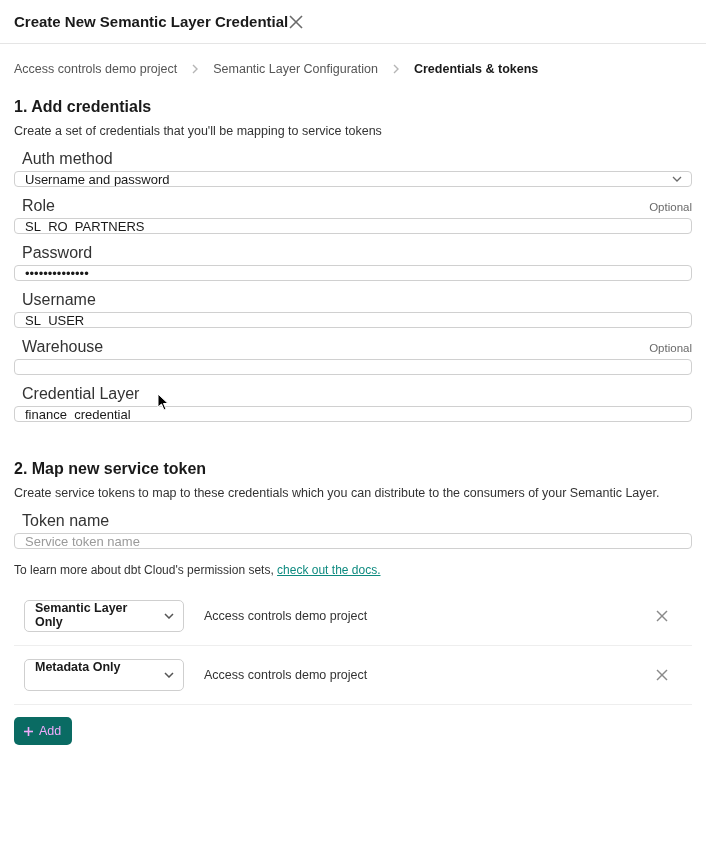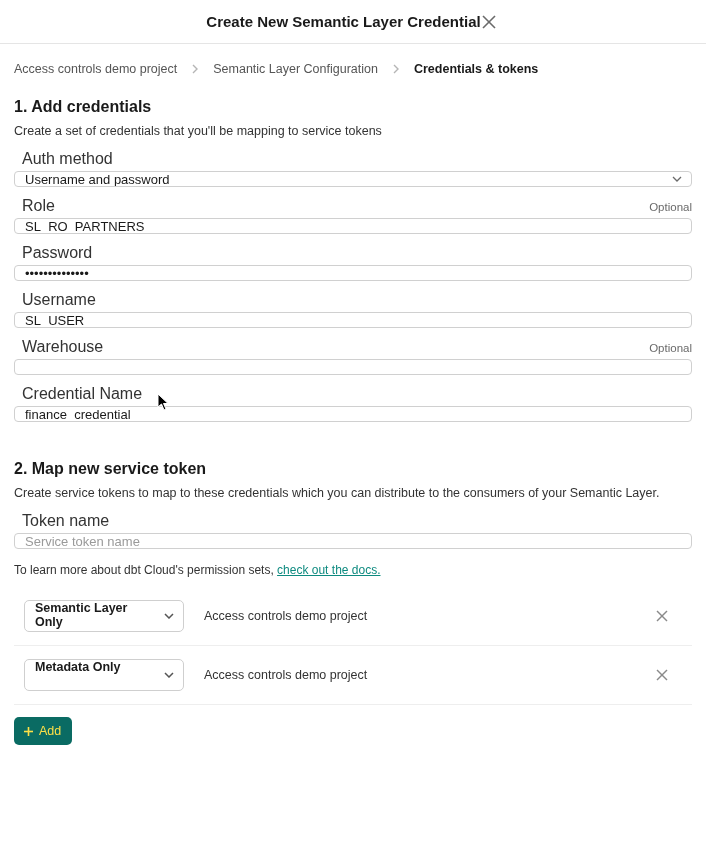--- a/index.html
+++ b/index.html
@@ -11,21 +11,21 @@
     body {
       font-family: -apple-system, BlinkMacSystemFont, "Segoe UI", Helvetica, Arial, sans-serif;
       font-size: 13px;
       color: #1a1a1a;
       background: #fff;
       width: 706px;
     }
 
     .modal-header {
       display: flex;
-      justify-content: center;
+      justify-content: flex-start;
       align-items: center;
       padding: 13px 17px 13px 14px;
       border-bottom: 1px solid #e5e5e5;
     }
 
     .modal-title {
       font-size: 15px;
       font-weight: 600;
     }
 
@@ -200,21 +200,21 @@
       color: #8a8a8a;
       cursor: pointer;
     }
 
     .add-btn {
       margin-top: 12px;
       display: inline-flex;
       align-items: center;
       gap: 5px;
       background: #0a6b63;
-      color: #fde047;
+      color: #f0abfc;
       border: none;
       height: 28px;
       padding: 0 11px 0 9px;
       border-radius: 5px;
       font-size: 12.5px;
       font-family: inherit;
       cursor: pointer;
     }
 
     .add-btn .plus {
@@ -303,21 +303,21 @@
   <div class="field">
     <div class="field-label-row">
       <div class="field-label">Warehouse</div>
       <div class="field-optional">Optional</div>
     </div>
     <input class="input" value="" style="">
   </div>
 
   <div class="field">
     <div class="field-label-row">
-      <div class="field-label">Credential Name</div>
+      <div class="field-label">Credential Layer</div>
     </div>
     <input class="input" value="finance_credential" style="">
   </div>
 
   <div class="section-gap"></div>
 
   <div class="section-title">2. Map new service token</div>
   <div class="section-desc">Create service tokens to map to these credentials which you can distribute to the consumers of your Semantic Layer.</div>
 
   <div class="field">

